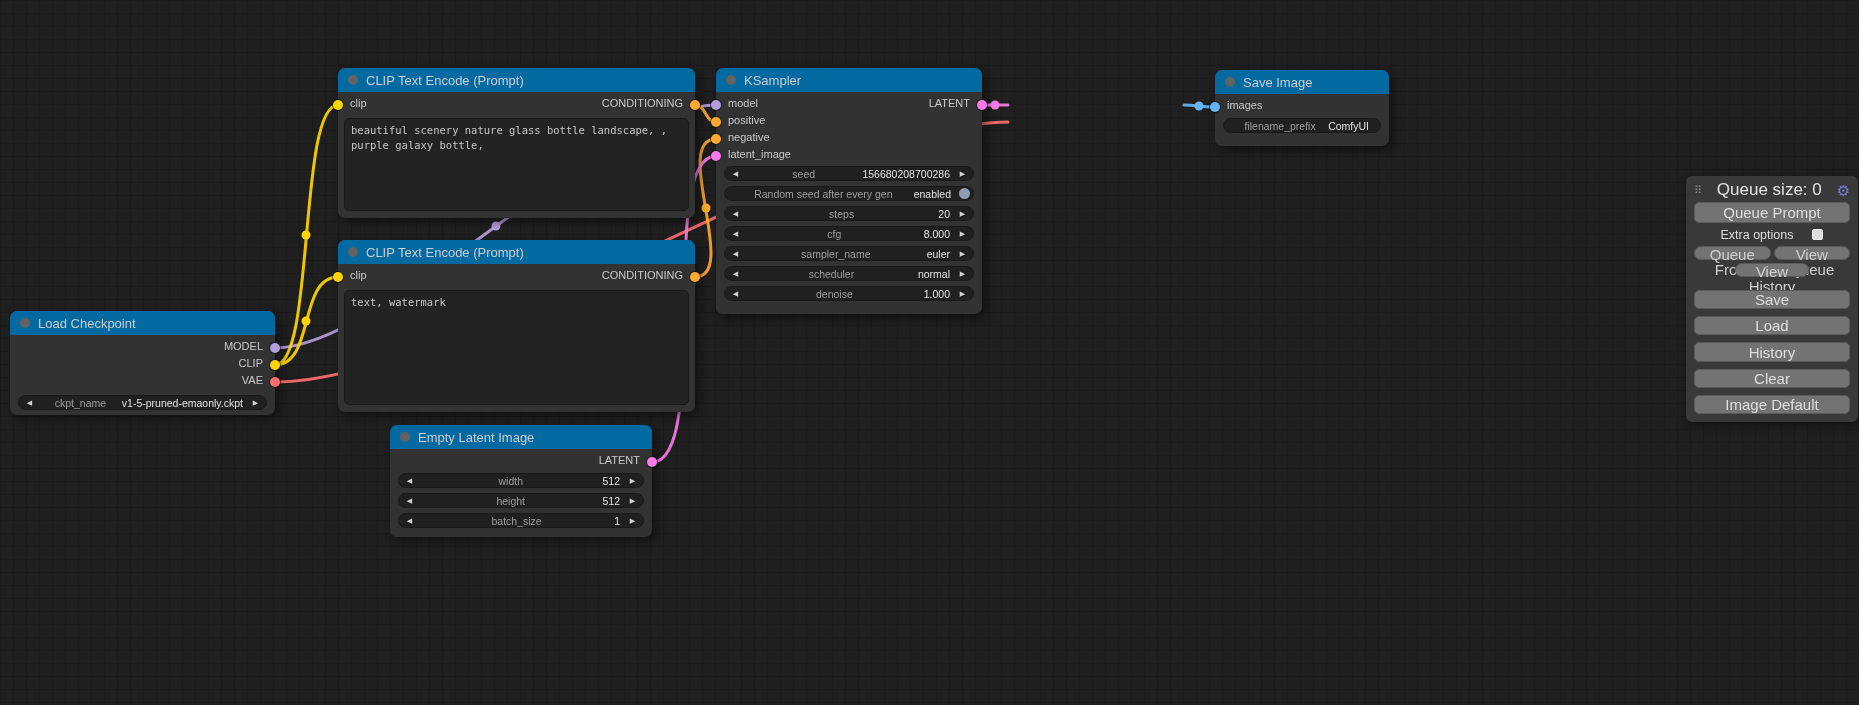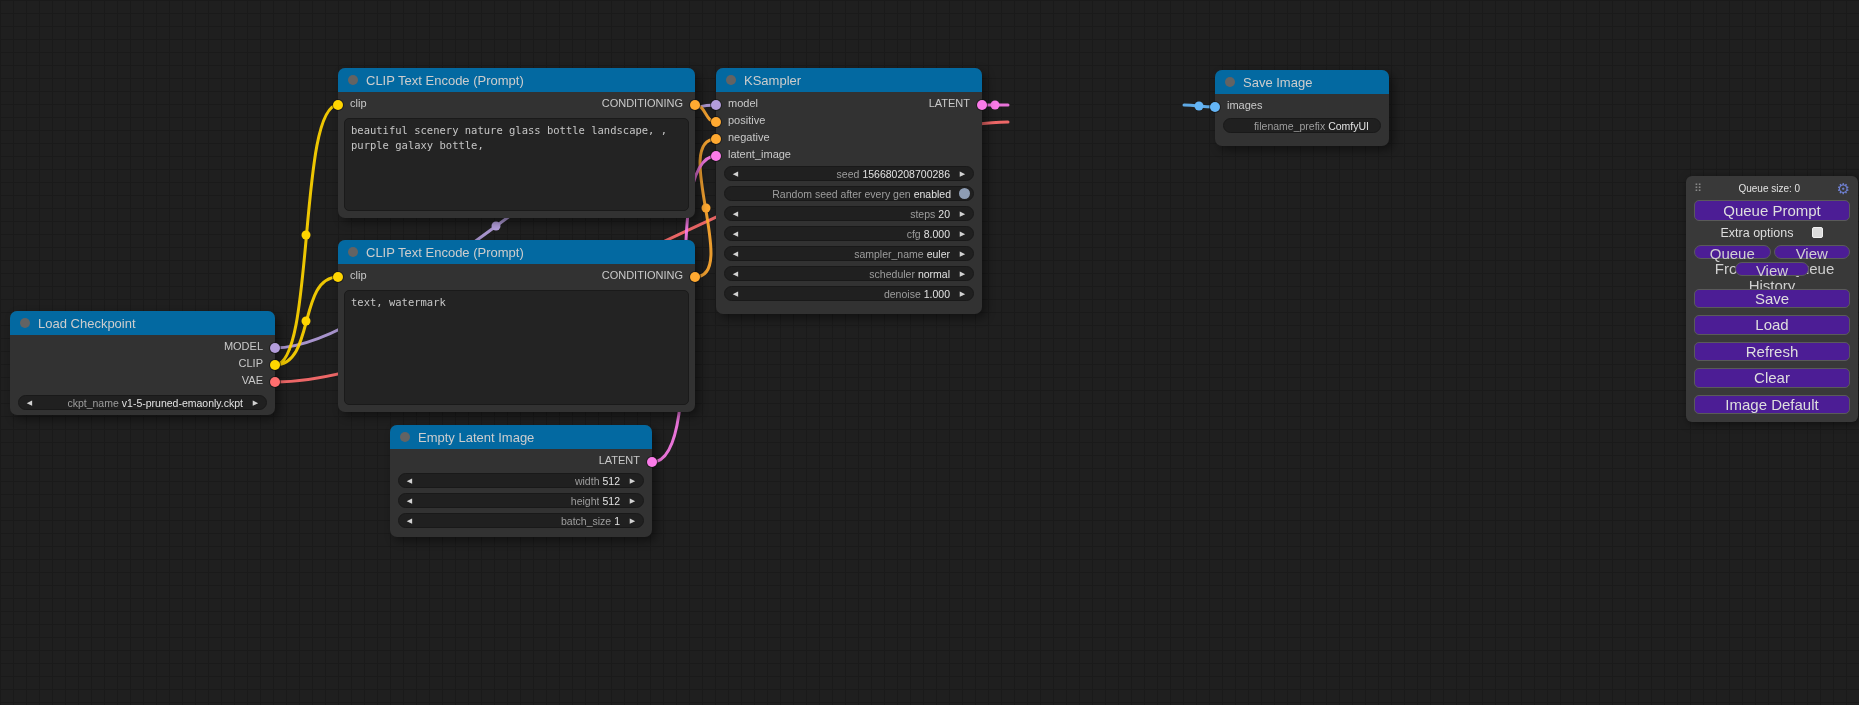--- a/index.html
+++ b/index.html
@@ -36,45 +36,45 @@
   .srow.left { justify-content:flex-start; }
   .dot { position:absolute; width:10px; height:10px; border-radius:50%; z-index:4; box-shadow:0 0 0 1px rgba(15,15,15,.55); }
   .dot.in { left:-5px; } .dot.out { right:-5px; }
 
   .widget {
     position:absolute; left:8px; right:8px; height:15px;
     background:#202020; border:1px solid #191919; border-radius:8px;
     display:flex; align-items:center; padding:0 6px; gap:3px; font-size:10.5px;
   }
   .arr { font-size:7px; color:#d2d2d2; width:9px; text-align:center; flex:0 0 auto; cursor:pointer; }
-  .wlabel { color:#9d9d9d; flex:1; text-align:right; padding-left:5px; white-space:nowrap; overflow:hidden; }
+  .wlabel { color:#9d9d9d; flex:1; text-align:center; padding-left:5px; white-space:nowrap; overflow:hidden; }
   .wvalue { color:#e2e2e2; text-align:right; padding-right:5px; white-space:nowrap; }
   .knob { width:11px; height:11px; border-radius:50%; flex:0 0 auto; margin-right:-3px; }
 
   .ta {
     position:absolute; left:6px; right:6px;
     background:#232323; border:1px solid #1a1a1a; border-radius:5px;
     color:#c6c6c6; font-family:"DejaVu Sans Mono", monospace;
     font-size:10.5px; line-height:1.45; padding:4px 6px;
     resize:none; outline:none;
   }
 
   .qpanel {
     position:absolute; z-index:5;
     background:#393939; border-radius:6px;
     box-shadow:2px 2px 8px rgba(0,0,0,.5);
     display:flex; flex-direction:column; padding:5px 8px 8px; gap:3px;
     color:#dedede;
   }
   .qhead { display:flex; align-items:center; height:18px; }
   .qdrag { color:#8a8a8a; font-size:11px; cursor:grab; }
-  .qtitle { flex:1; text-align:center; font-size:10px; color:#e2e2e2; }
+  .qtitle { flex:1; text-align:center; font-size:17px; color:#e2e2e2; }
   .qgear { font-size:15px; cursor:pointer; line-height:1; }
   .qbtn {
-    background:#4c1d95; border:1px solid #5a5a5a; color:#dedede;
+    background:#737373; border:1px solid #5a5a5a; color:#dedede;
     border-radius:5px; font-family:inherit; cursor:pointer;
   }
   .qbtn.big { height:24px; font-size:15px; }
   .qbtn.med { height:22px; font-size:15px; margin-top:4px; }
   .qbtn.med.first { margin-top:10px; }
   .qbtn.small { height:14px; font-size:15px; border-radius:8px; color:#cfcfcf; padding:0 6px; line-height:1; }
   .qextra { display:flex; align-items:center; justify-content:center; gap:19px; height:20px; font-size:12.5px; }
   .qcheck { width:11px; height:11px; background:#dcdcdc; border:1px solid #f0f0f0; border-radius:2px; cursor:pointer; }
   .qsmallrow { display:flex; gap:3px; }
   .qsmallrow .qbtn { flex:1; }
@@ -295,18 +295,18 @@
     </div>
     <div class="qsmallrow">
       <button class="qbtn small">Queue Front</button>
       <button class="qbtn small">View Queue</button>
     </div>
     <div class="qsmallrow center">
       <button class="qbtn small">View History</button>
     </div>
     <button class="qbtn med first">Save</button>
     <button class="qbtn med">Load</button>
-    <button class="qbtn med">Refresh</button>
+    <button class="qbtn med">History</button>
     <button class="qbtn med">Clear</button>
     <button class="qbtn med">Image Default</button>
   </div>
 
 </div>
 
 </body></html>

